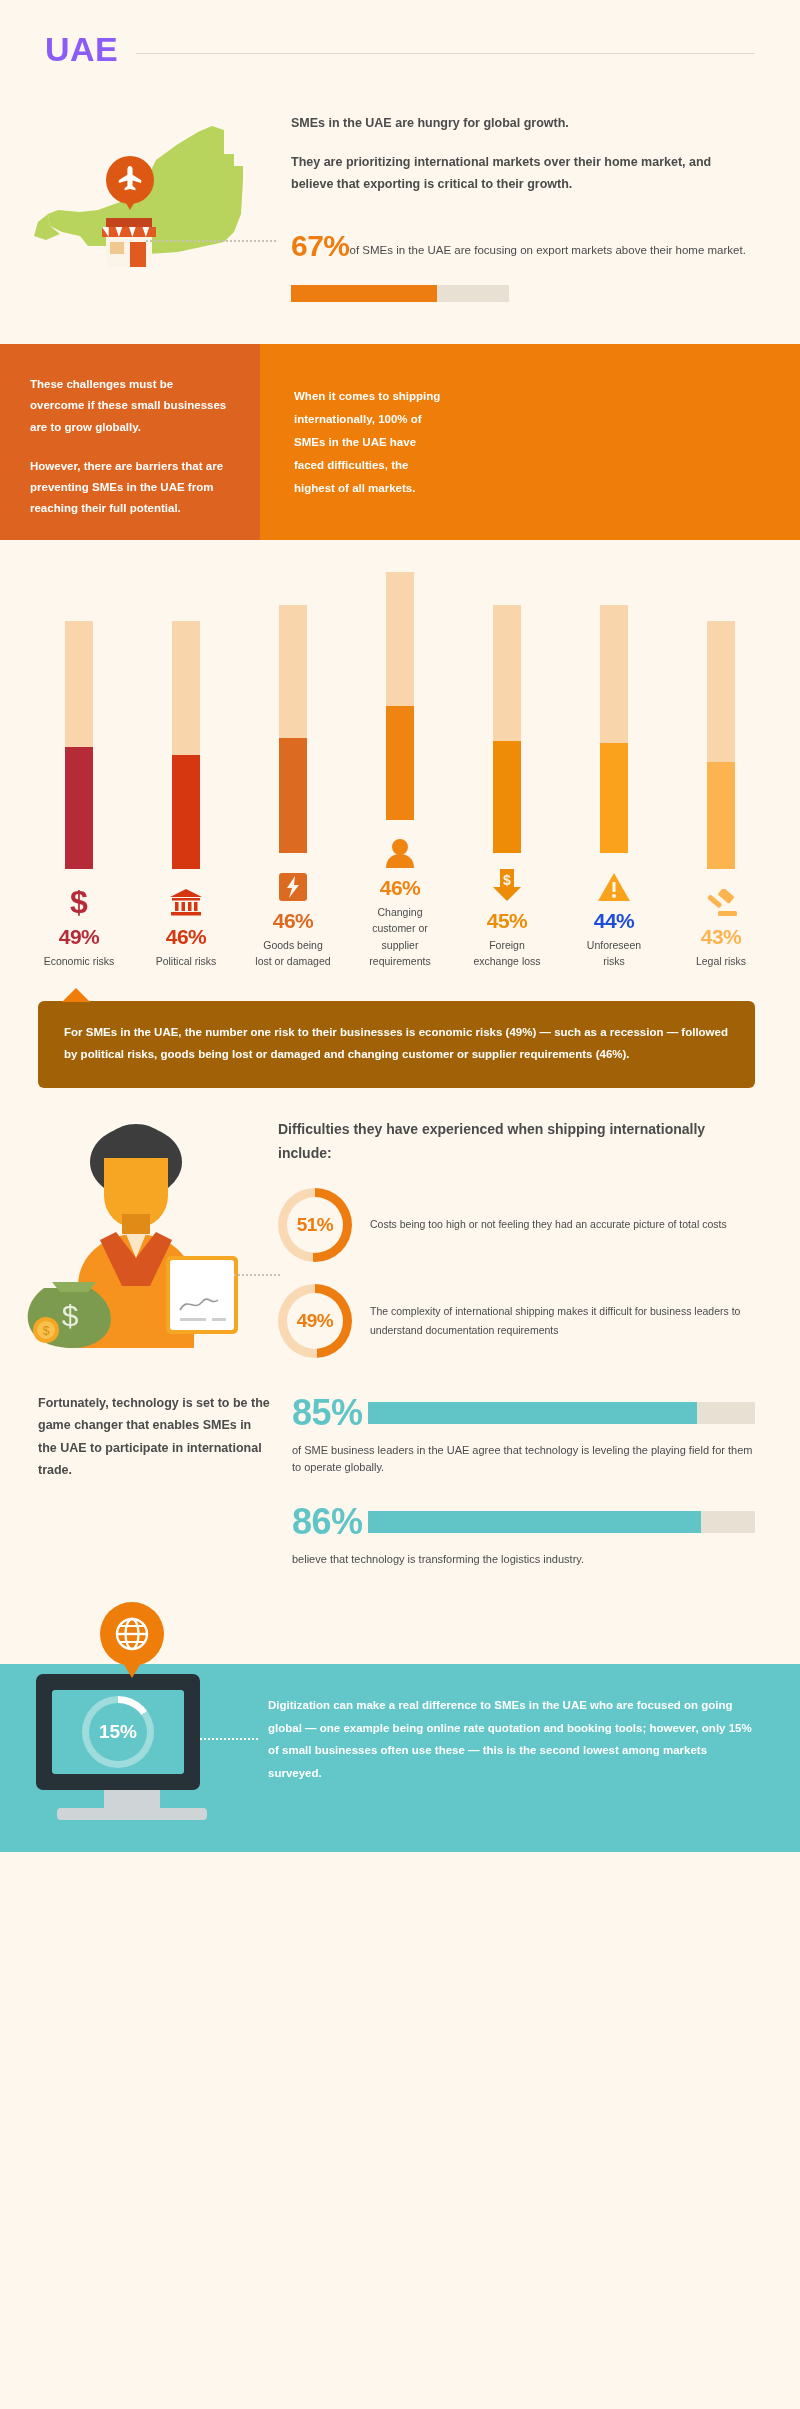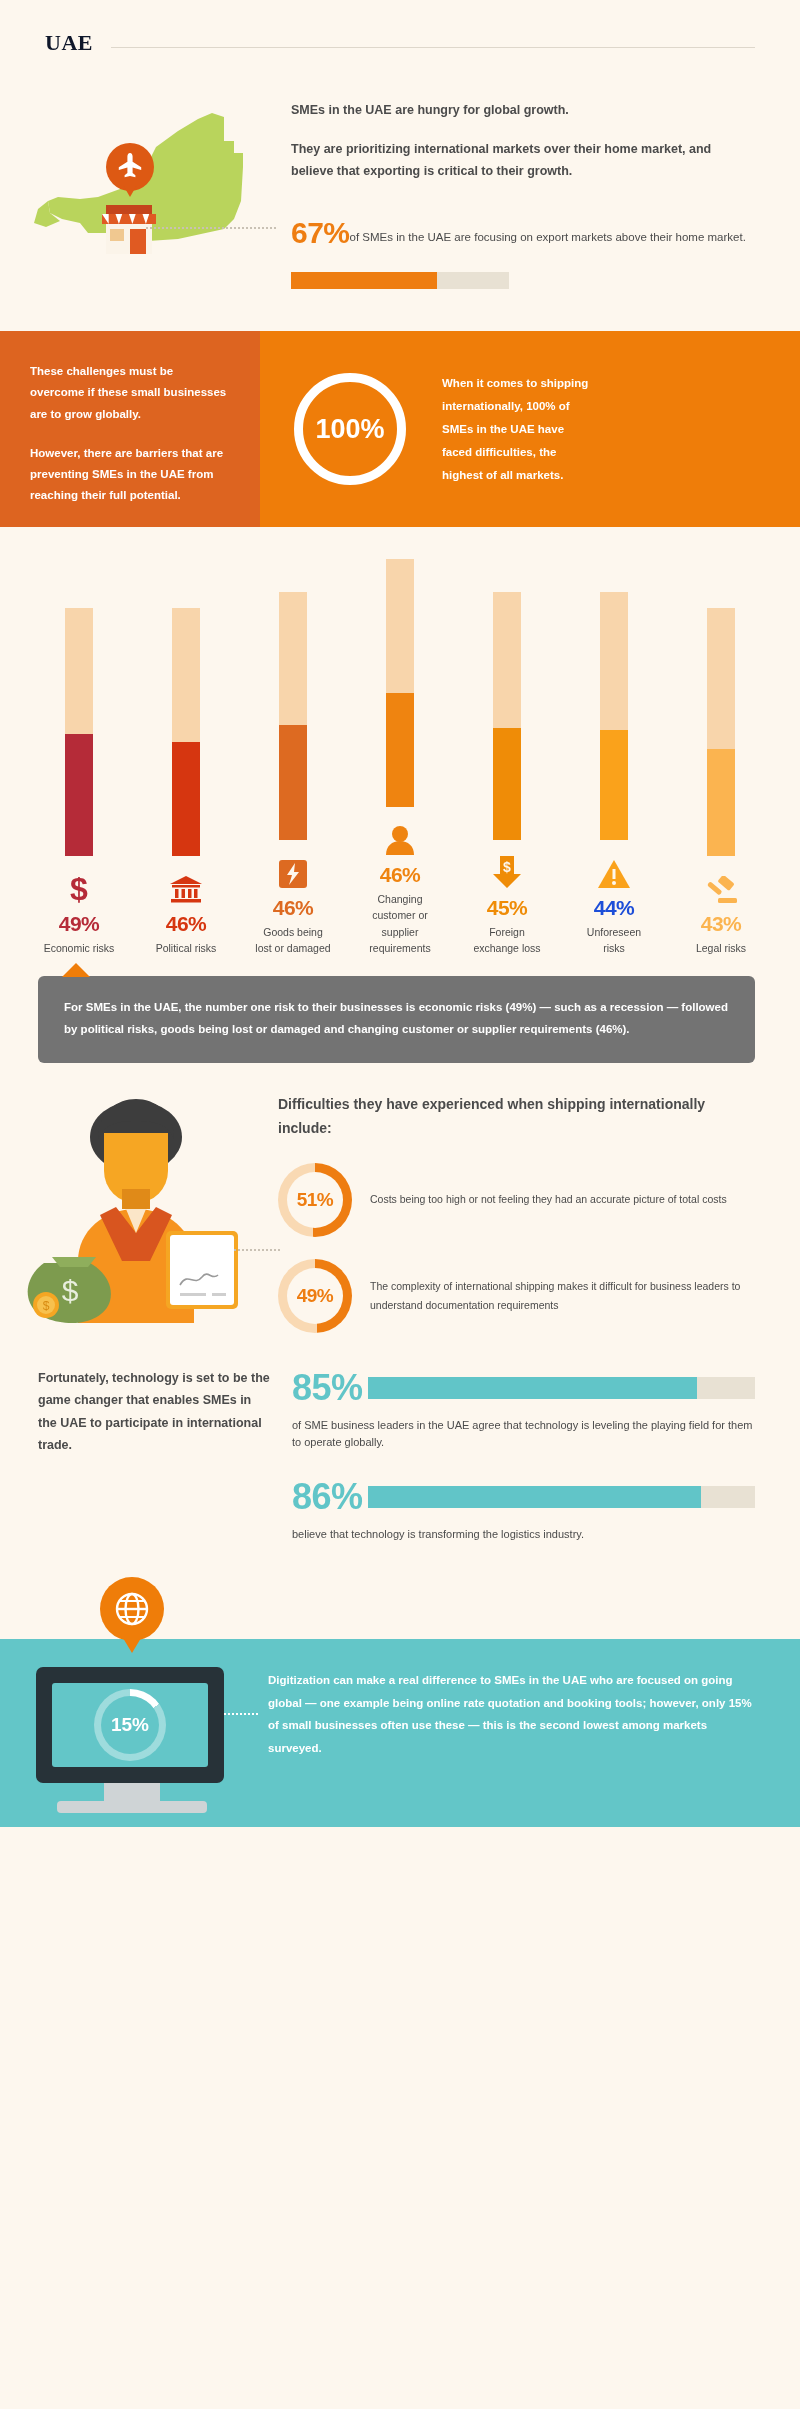--- a/index.html
+++ b/index.html
@@ -8,23 +8,22 @@
     background: #fdf7ee;
     font-family: "Liberation Sans", sans-serif;
     color: #4a4a4a;
     -webkit-font-smoothing: antialiased;
   }
   .page { width:800px; position:relative; background:#fdf7ee; }
 
   
   .header { display:flex; align-items:center; padding: 30px 45px 0 45px; }
   .header .title {
-    color:#0f172a; font-size:22px; font-weight:bold; letter-spacing:0.5px;
+    color:#8b5cf6; font-size:34px; font-weight:bold; letter-spacing:0.5px;
     white-space:nowrap;
-    font-family:Liberation Serif, serif;
   }
   .header .rule { flex:1; height:1px; background:#ded7cb; margin-left:18px; margin-top:8px; }
 
   
   .sec1 { display:flex; padding: 35px 45px 0 28px; position:relative; }
   .sec1 .mapcol { width:255px; position:relative; padding-top:10px; }
   .sec1 .txtcol { flex:1; padding-left:8px; padding-top:8px; }
   .lead { font-size:12.5px; font-weight:bold; line-height:1.8; color:#4b4b4b; }
   .lead p + p { margin-top:16px; }
   .statline { margin-top:24px; line-height:1.7; }
@@ -59,21 +58,21 @@
   .bars { display:flex; justify-content:space-between; align-items:flex-end; }
   .barcol { width:78px; text-align:center; }
   .stack { width:28px; height:248px; margin:0 auto; background:#f8d5ab; position:relative; display:flex; flex-direction:column; justify-content:flex-end; }
   .stack .seg { width:100%; }
   .icon { height:34px; margin-top:14px; display:flex; align-items:flex-end; justify-content:center; }
   .pct { font-size:21px; font-weight:bold; margin-top:8px; letter-spacing:-0.5px; }
   .lbl { font-size:10.5px; line-height:1.55; margin-top:4px; color:#4b4b4b; }
 
   
   .callout {
-    position:relative; margin:20px 45px 0 38px; background:#737373;
+    position:relative; margin:32px 45px 0 38px; background:#a16207;
     border-radius:6px; padding:20px 26px 22px 26px;
   }
   .callout:before{
     content:""; position:absolute; top:-13px; left:24px;
     border-left:14px solid transparent; border-right:14px solid transparent;
     border-bottom:14px solid #ef7d09;
   }
   .callout p { color:#fff; font-size:11.5px; font-weight:bold; line-height:1.95; }
 
   
@@ -106,21 +105,21 @@
   .pin {
     position:absolute; left:100px; top:0; width:64px; height:64px; border-radius:50%;
     background:#ef7d09; display:flex; align-items:center; justify-content:center; z-index:3;
   }
   .pin:after{
     content:""; position:absolute; bottom:-12px; left:50%; margin-left:-9px;
     border-left:9px solid transparent; border-right:9px solid transparent;
     border-top:15px solid #ef7d09;
   }
   .monitor { position:absolute; left:36px; top:72px; width:192px; z-index:2; }
-  .screen { width:188px; height:116px; background:#273238; border-radius:7px; padding:16px;margin-top:18px; }
+  .screen { width:164px; height:116px; background:#273238; border-radius:7px; padding:16px; }
   .screen-in { width:100%; height:100%; background:#63c6c8; border-radius:3px;
                display:flex; align-items:center; justify-content:center; }
   .ring15 { width:72px; height:72px; border-radius:50%; display:flex; align-items:center; justify-content:center; }
   .ring15 .hole { width:58px; height:58px; border-radius:50%; background:#63c6c8;
                   display:flex; align-items:center; justify-content:center; }
   .ring15 .hole span { color:#fff; font-size:19px; font-weight:bold; }
   .stand { width:56px; height:18px; background:#cfd4d6; margin:0 auto; }
   .base { width:150px; height:12px; background:#cfd4d6; border-radius:4px; margin:0 auto; }
   .tealtext { position:absolute; left:268px; top:92px; right:40px; color:#fff;
               font-size:11.5px; font-weight:bold; line-height:1.95; z-index:3; }
@@ -187,23 +186,20 @@
       </div>
     </div>
   </div>
 
   <div class="sec2">
     <div class="left">
       <p>These challenges must be overcome if these small businesses are to grow globally.</p>
       <p>However, there are barriers that are preventing SMEs in the UAE from reaching their full potential.</p>
     </div>
     <div class="right">
-      <div class="circle100">
-        <span>100%</span>
-      </div>
       <div class="blurb">When it comes to shipping internationally, 100% of SMEs in the UAE have faced difficulties, the highest of all markets.</div>
     </div>
   </div>
 
   <div class="sec3">
     <div class="bars" id="bars">
         <div class="barcol">
           <div class="stack" style="background:#f8d5ab">
        <div class="seg" style="height:49%;background:#b52b38"></div>
      </div>

